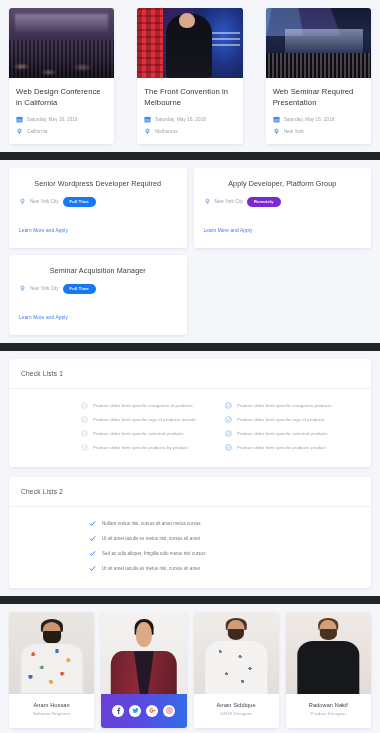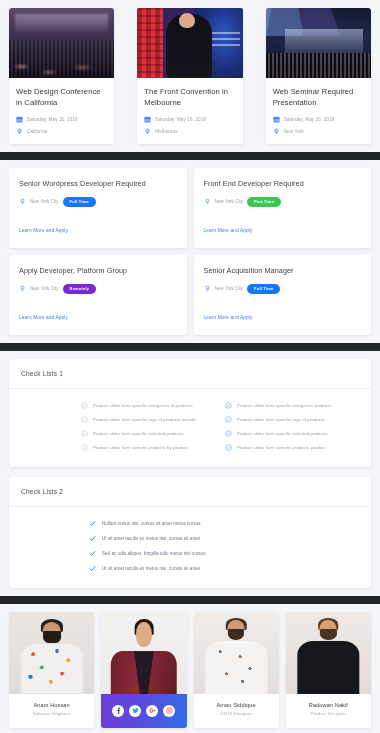--- a/index.html
+++ b/index.html
@@ -81,21 +81,21 @@
       background: repeating-linear-gradient(90deg, rgba(0,0,0,.55) 0 2px, rgba(220,160,120,.28) 2px 4px); }
 
   
   .jobs-grid { display: flex; flex-wrap: wrap; gap: 7px; }
   .job-card {
     width: calc(50% - 3.5px);
     background: #fff; border-radius: 3px;
     box-shadow: 0 1px 3px rgba(40,50,80,.10);
     padding: 11px 10px 12px 10px;
   }
-  .job-title { font-size: 7.2px; color: #39414d; letter-spacing: .1px; margin-bottom: 9px; }
+  .job-title { font-size: 7.2px; color: #39414d; letter-spacing: .1px; margin-bottom: 9px; text-align: center; }
   .job-meta { display: flex; align-items: center; gap: 4px; margin-bottom: 11px; }
   .job-loc { font-size: 4.6px; color: #9aa2ae; }
   .badge {
     font-size: 4px; color: #fff; border-radius: 8px;
     padding: 2.5px 7px; letter-spacing: .2px; white-space: nowrap;
     font-weight: 700;
   }
   .badge.blue   { background: #1877f2; }
   .badge.green  { background: #3fc552; }
   .badge.purple { background: #7b28d4; }
@@ -316,48 +316,36 @@
           <svg class="ico" viewBox="0 0 16 16">
               <path d="M8 1.2c-2.7 0-4.8 2.1-4.8 4.7 0 3.4 4.8 8.9 4.8 8.9s4.8-5.5 4.8-8.9c0-2.6-2.1-4.7-4.8-4.7z" fill="#9dc3f9"></path>
               <circle cx="8" cy="5.9" r="1.9" fill="#ffffff"></circle>
             </svg>
           <span class="job-loc">New York City</span>
           <span class="badge blue">Full Time</span>
         </div>
         <a class="job-link" href="#">Learn More and Apply</a>
       </article>
 
-      <article class="job-card">
-        <div class="job-title">Front End Developer Required</div>
-        <div class="job-meta">
-          <svg class="ico" viewBox="0 0 16 16">
-              <path d="M8 1.2c-2.7 0-4.8 2.1-4.8 4.7 0 3.4 4.8 8.9 4.8 8.9s4.8-5.5 4.8-8.9c0-2.6-2.1-4.7-4.8-4.7z" fill="#9dc3f9"></path>
-              <circle cx="8" cy="5.9" r="1.9" fill="#ffffff"></circle>
-            </svg>
-          <span class="job-loc">New York City</span>
-          <span class="badge green">Part Time</span>
-        </div>
-        <a class="job-link" href="#">Learn More and Apply</a>
-      </article>
 
       <article class="job-card">
         <div class="job-title">Apply Developer, Platform Group</div>
         <div class="job-meta">
           <svg class="ico" viewBox="0 0 16 16">
               <path d="M8 1.2c-2.7 0-4.8 2.1-4.8 4.7 0 3.4 4.8 8.9 4.8 8.9s4.8-5.5 4.8-8.9c0-2.6-2.1-4.7-4.8-4.7z" fill="#9dc3f9"></path>
               <circle cx="8" cy="5.9" r="1.9" fill="#ffffff"></circle>
             </svg>
           <span class="job-loc">New York City</span>
           <span class="badge purple">Remotely</span>
         </div>
         <a class="job-link" href="#">Learn More and Apply</a>
       </article>
 
       <article class="job-card">
-        <div class="job-title">Senior Acquisition Manager</div>
+        <div class="job-title">Seminar Acquisition Manager</div>
         <div class="job-meta">
           <svg class="ico" viewBox="0 0 16 16">
               <path d="M8 1.2c-2.7 0-4.8 2.1-4.8 4.7 0 3.4 4.8 8.9 4.8 8.9s4.8-5.5 4.8-8.9c0-2.6-2.1-4.7-4.8-4.7z" fill="#9dc3f9"></path>
               <circle cx="8" cy="5.9" r="1.9" fill="#ffffff"></circle>
             </svg>
           <span class="job-loc">New York City</span>
           <span class="badge blue">Full Time</span>
         </div>
         <a class="job-link" href="#">Learn More and Apply</a>
       </article>

